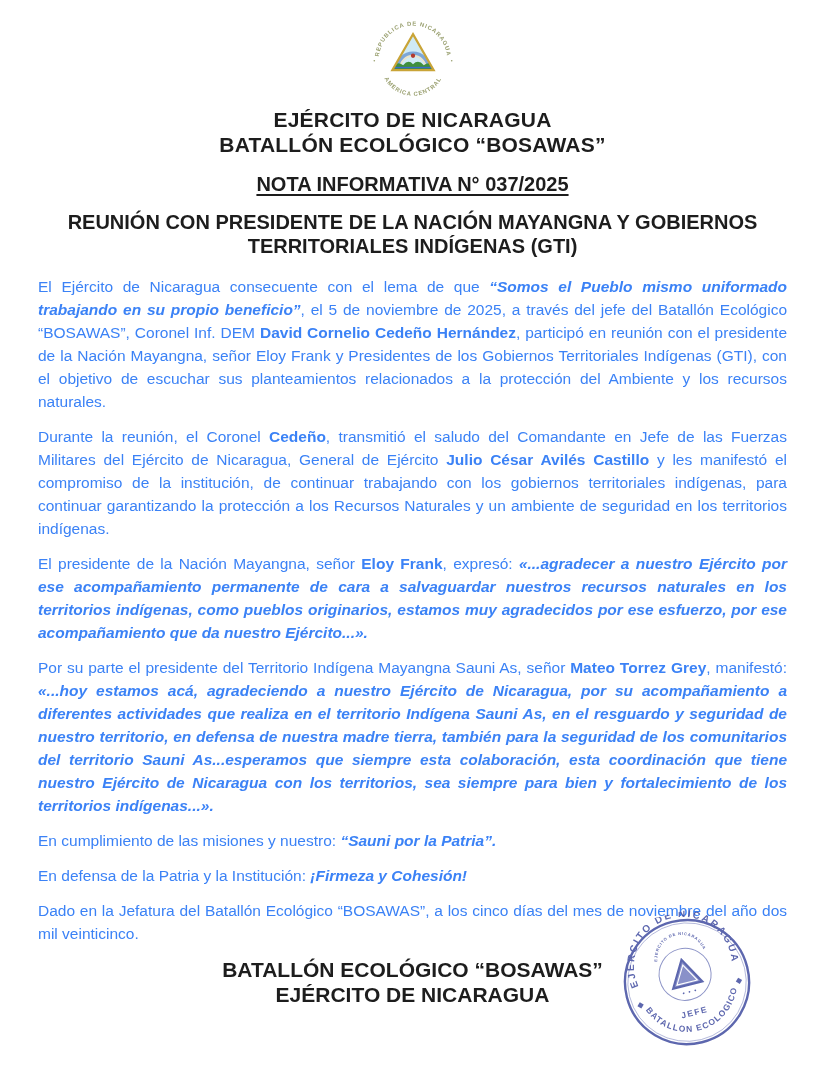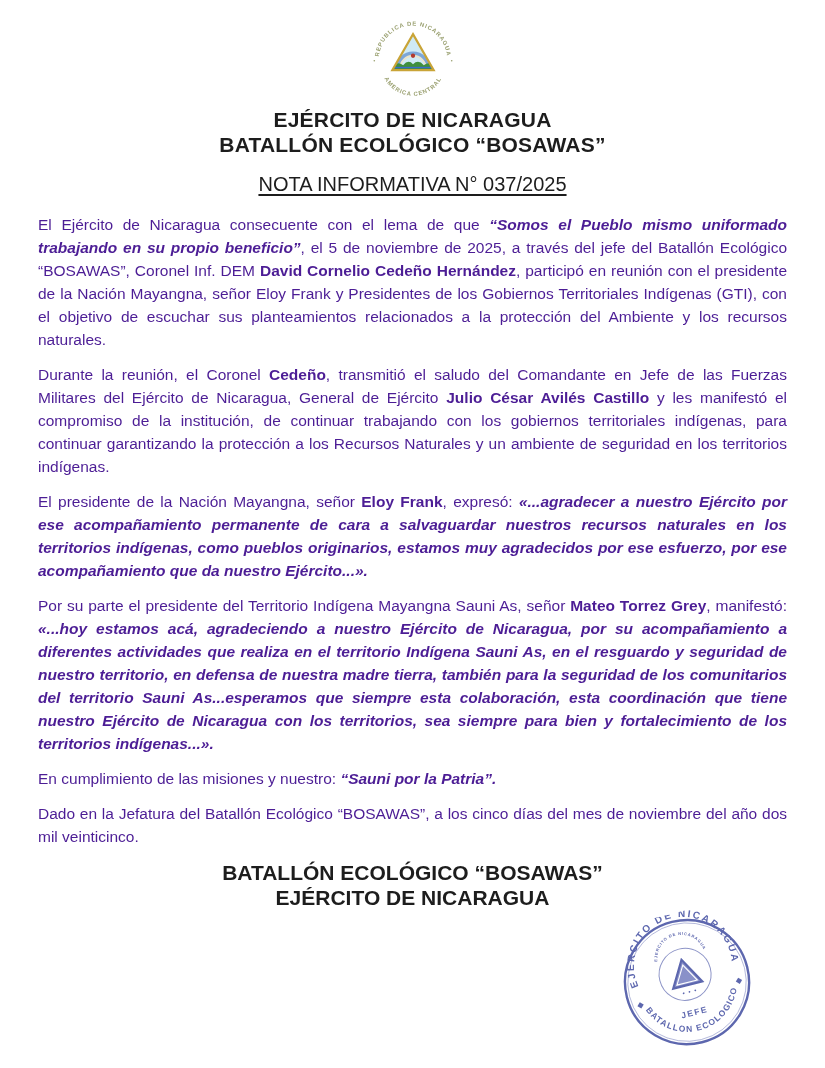--- a/index.html
+++ b/index.html
@@ -9,26 +9,26 @@
     color:#3d3d3d;
   }
   .page { position:relative; width:825px; height:1068px; overflow:hidden; background:#ffffff; }
   .content { padding:0 38px; }
 
   .emblem-wrap { display:flex; justify-content:center; padding-top:13px; height:89px; }
   svg.emblem { width:96px; height:90px; font-family:"Liberation Sans", sans-serif; }
 
   .org { text-align:center; font-weight:bold; font-size:21px; line-height:25px; color:#1d1d1d; letter-spacing:.2px; }
   .org-block { margin-top:5px; }
-  .note-title { text-align:center; margin-top:16px; font-size:20px; font-weight:normal; color:#1d1d1d; }
+  .note-title { text-align:center; margin-top:16px; font-size:20px; font-weight:bold; color:#1d1d1d; }
   .note-title .u { text-decoration:underline; text-decoration-thickness:2px; text-underline-offset:3px; }
   .subject { text-align:center; margin-top:14px; font-size:20px; font-weight:bold; line-height:24px; color:#1d1d1d; }
 
   .doc-body { margin-top:17px; }
-  .para { font-size:15.5px; line-height:23px; text-align:justify; color:#4c1d95; margin:0 0 12px 0; }
+  .para { font-size:15.5px; line-height:23px; text-align:justify; color:#3b82f6; margin:0 0 12px 0; }
   .para .b { font-weight:bold; }
   .para .i { font-style:italic; }
 
   .sig { text-align:center; font-weight:bold; font-size:21px; line-height:25px; color:#1d1d1d; margin-top:10px; }
 
   .stamp-wrap { position:absolute; left:612px; top:912px; width:152px; height:148px; transform:rotate(-14deg); opacity:.9; }
   svg.stamp { width:152px; height:148px; font-family:"Liberation Sans", sans-serif; }
 </style>
 </head>
 <body>
@@ -69,27 +69,29 @@
 
     <div class="org-block">
       <div class="org">EJÉRCITO DE NICARAGUA</div>
       <div class="org">BATALLÓN ECOLÓGICO “BOSAWAS”</div>
     </div>
 
     <div class="note-title">
       <span class="u">NOTA INFORMATIVA N° 037/2025</span>
     </div>
 
+    <div class="subject">REUNIÓN CON PRESIDENTE DE LA NACIÓN MAYANGNA Y GOBIERNOS TERRITORIALES INDÍGENAS (GTI)</div>
 
     <div class="doc-body">
         <p class="para"><span>El Ejército de Nicaragua consecuente con el lema de que </span><span class="b i">“Somos el Pueblo mismo uniformado trabajando en su propio beneficio”</span><span>, el 5 de noviembre de 2025, a través del jefe del Batallón Ecológico “BOSAWAS”, Coronel Inf. DEM </span><span class="b">David Cornelio Cedeño Hernández</span><span>, participó en reunión con el presidente de la Nación Mayangna, señor Eloy Frank y Presidentes de los Gobiernos Territoriales Indígenas (GTI), con el objetivo de escuchar sus planteamientos relacionados a la protección del Ambiente y los recursos naturales.</span></p>
         <p class="para"><span>Durante la reunión, el Coronel </span><span class="b">Cedeño</span><span>, transmitió el saludo del Comandante en Jefe de las Fuerzas Militares del Ejército de Nicaragua, General de Ejército </span><span class="b">Julio César Avilés Castillo</span><span> y les manifestó el compromiso de la institución, de continuar trabajando con los gobiernos territoriales indígenas, para continuar garantizando la protección a los Recursos Naturales y un ambiente de seguridad en los territorios indígenas.</span></p>
         <p class="para"><span>El presidente de la Nación Mayangna, señor </span><span class="b">Eloy Frank</span><span>, expresó: </span><span class="b i">«...agradecer a nuestro Ejército por ese acompañamiento permanente de cara a salvaguardar nuestros recursos naturales en los territorios indígenas, como pueblos originarios, estamos muy agradecidos por ese esfuerzo, por ese acompañamiento que da nuestro Ejército...».</span></p>
         <p class="para"><span>Por su parte el presidente del Territorio Indígena Mayangna Sauni As, señor </span><span class="b">Mateo Torrez Grey</span><span>, manifestó: </span><span class="b i">«...hoy estamos acá, agradeciendo a nuestro Ejército de Nicaragua, por su acompañamiento a diferentes actividades que realiza en el territorio Indígena Sauni As, en el resguardo y seguridad de nuestro territorio, en defensa de nuestra madre tierra, también para la seguridad de los comunitarios del territorio Sauni As...esperamos que siempre esta colaboración, esta coordinación que tiene nuestro Ejército de Nicaragua con los territorios, sea siempre para bien y fortalecimiento de los territorios indígenas...».</span></p>
         <p class="para"><span>En cumplimiento de las misiones y nuestro: </span><span class="b i">“Sauni por la Patria”.</span></p>
+        <p class="para"><span>En defensa de la Patria y la Institución: </span><span class="b i">¡Firmeza y Cohesión!</span></p>
         <p class="para"><span>Dado en la Jefatura del Batallón Ecológico “BOSAWAS”, a los cinco días del mes de noviembre del año dos mil veinticinco.</span></p>
       </div>
 
     <div class="sig">
       <div>BATALLÓN ECOLÓGICO “BOSAWAS”</div>
       <div>EJÉRCITO DE NICARAGUA</div>
     </div>
 
   </div>
 

